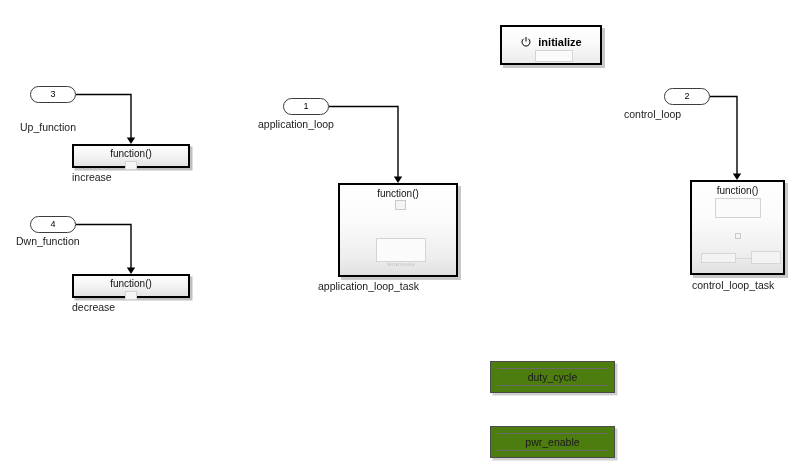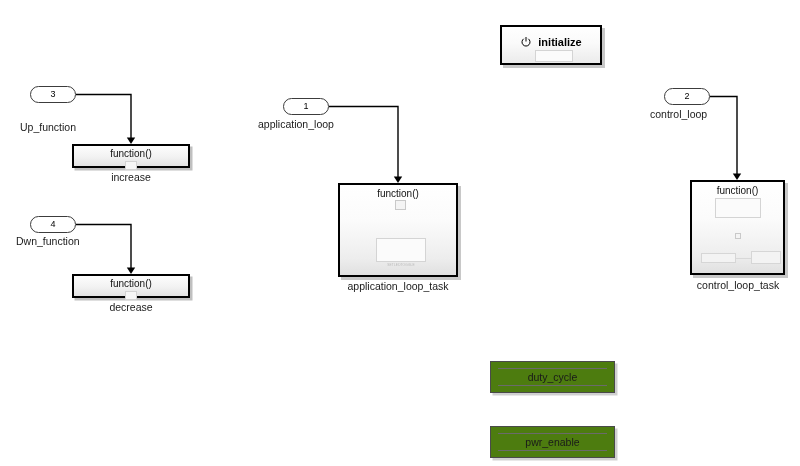--- a/index.html
+++ b/index.html
@@ -78,21 +78,20 @@
     left: 50%;
     transform: translateX(-50%);
     top: 15px;
     width: 10px;
     height: 7px;
     border: 1px solid #d2d2d2;
     background: #f6f6f6;
   }
   .blk-label {
     position: absolute;
-    text-align: center;
     font-size: 10.5px;
     color: #1a1a1a;
     white-space: nowrap;
     line-height: 1;
   }
 
   
   .taskblock {
     position: absolute;
     box-sizing: border-box;
@@ -219,21 +218,21 @@
       <span>4</span>
     </div>
     <div class="port-label" style="left: 16px; top: 236px;">Dwn_function</div>
     <div class="port" style="left: 283px; top: 98px; width: 46px; height: 17px;">
       <span>1</span>
     </div>
     <div class="port-label" style="left: 258px; top: 119px;">application_loop</div>
     <div class="port" style="left: 664px; top: 88px; width: 46px; height: 17px;">
       <span>2</span>
     </div>
-    <div class="port-label" style="left: 650px; top: 109px;">control_loop</div>
+    <div class="port-label" style="left: 624px; top: 109px;">control_loop</div>
     <div class="fnblock" style="left: 72px; top: 144px; width: 118px; height: 24px;">
       <div class="fn-title">function()</div>
       <div class="fn-mini"></div>
     </div>
     <div class="blk-label" style="left: 72px; top: 172px; width: 118px;">increase</div>
     <div class="fnblock" style="left: 72px; top: 274px; width: 118px; height: 24px;">
       <div class="fn-title">function()</div>
       <div class="fn-mini"></div>
     </div>
     <div class="blk-label" style="left: 72px; top: 302px; width: 118px;">decrease</div>

